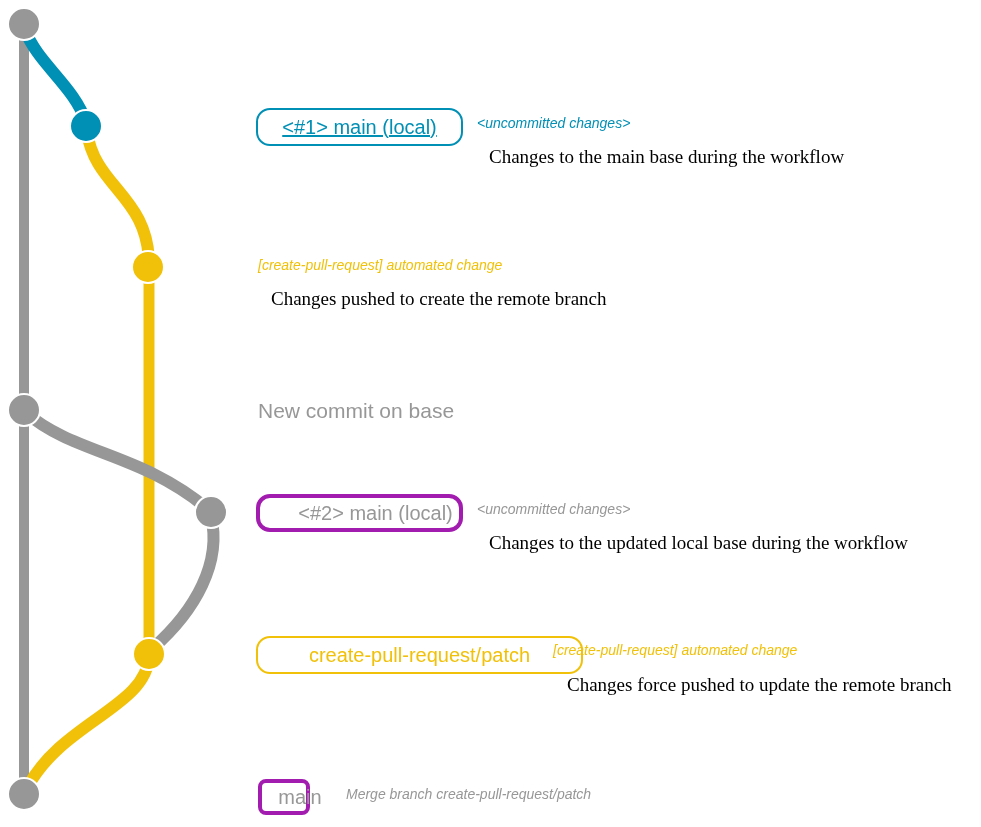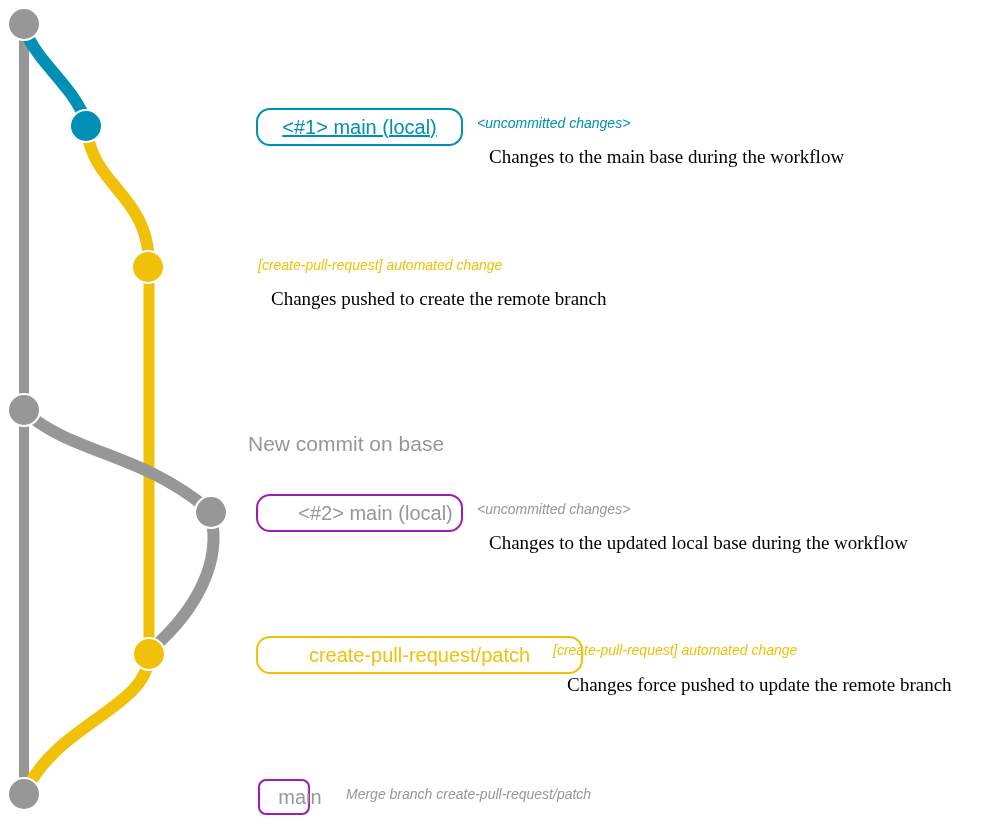--- a/index.html
+++ b/index.html
@@ -23,21 +23,21 @@
   .heading{font-size:14px;font-style:italic;}
   .heading.blue{color:var(--blue);}
   .heading.gray{color:var(--gray);}
   .heading.yellow{color:var(--yellow);}
   .note{font-family:"Liberation Serif", serif; font-size:19px; color:var(--note);}
   .badge{
     box-sizing:border-box; display:flex; align-items:center; justify-content:center;
     border-radius:14px; font-size:20px; background:#fff;
   }
   .badge.blue{border:2px solid var(--blue); color:var(--blue);text-decoration:underline;}
-  .badge.gray{border:2px solid #a21caf; color:var(--gray);padding-left:32px;}
+  .badge.gray{border:4px solid #a21caf; color:var(--gray);padding-left:32px;}
   .badge.yellow{border:2px solid var(--yellow); color:var(--yellow);}
 </style>
 </head>
 <body>
 
 <div class="canvas">
 
   <svg class="graph" width="981" height="827" viewBox="0 0 981 827">
 
     <path class="stroke-gray" stroke-width="10" d="M24 26 L24 794"></path>
@@ -60,21 +60,21 @@
 
   <div class="abs badge blue" style="left:256px; top:108px; width:207px; height:38px;">
     <span>&lt;#1&gt; main (local)</span>
   </div>
   <div class="abs heading blue" style="left:477px; top:115px;">&lt;uncommitted changes&gt;</div>
   <div class="abs note" style="left:489px; top:146px;">Changes to the main base during the workflow</div>
 
   <div class="abs heading yellow" style="left:258px; top:257px;">[create-pull-request] automated change</div>
   <div class="abs note" style="left:271px; top:288px;">Changes pushed to create the remote branch</div>
 
-  <div class="abs caption" style="left:248px; top:399px;margin-top:33px;">New commit on base</div>
+  <div class="abs caption" style="left:258px; top:399px;">New commit on base</div>
 
   <div class="abs badge gray" style="left:256px; top:494px; width:207px; height:38px;">
     <span>&lt;#2&gt; main (local)</span>
   </div>
   <div class="abs heading gray" style="left:477px; top:501px;">&lt;uncommitted changes&gt;</div>
   <div class="abs note" style="left:489px; top:532px;">Changes to the updated local base during the workflow</div>
 
   <div class="abs badge yellow" style="left:256px; top:636px; width:327px; height:38px;">
     <span>create-pull-request/patch</span>
   </div>

